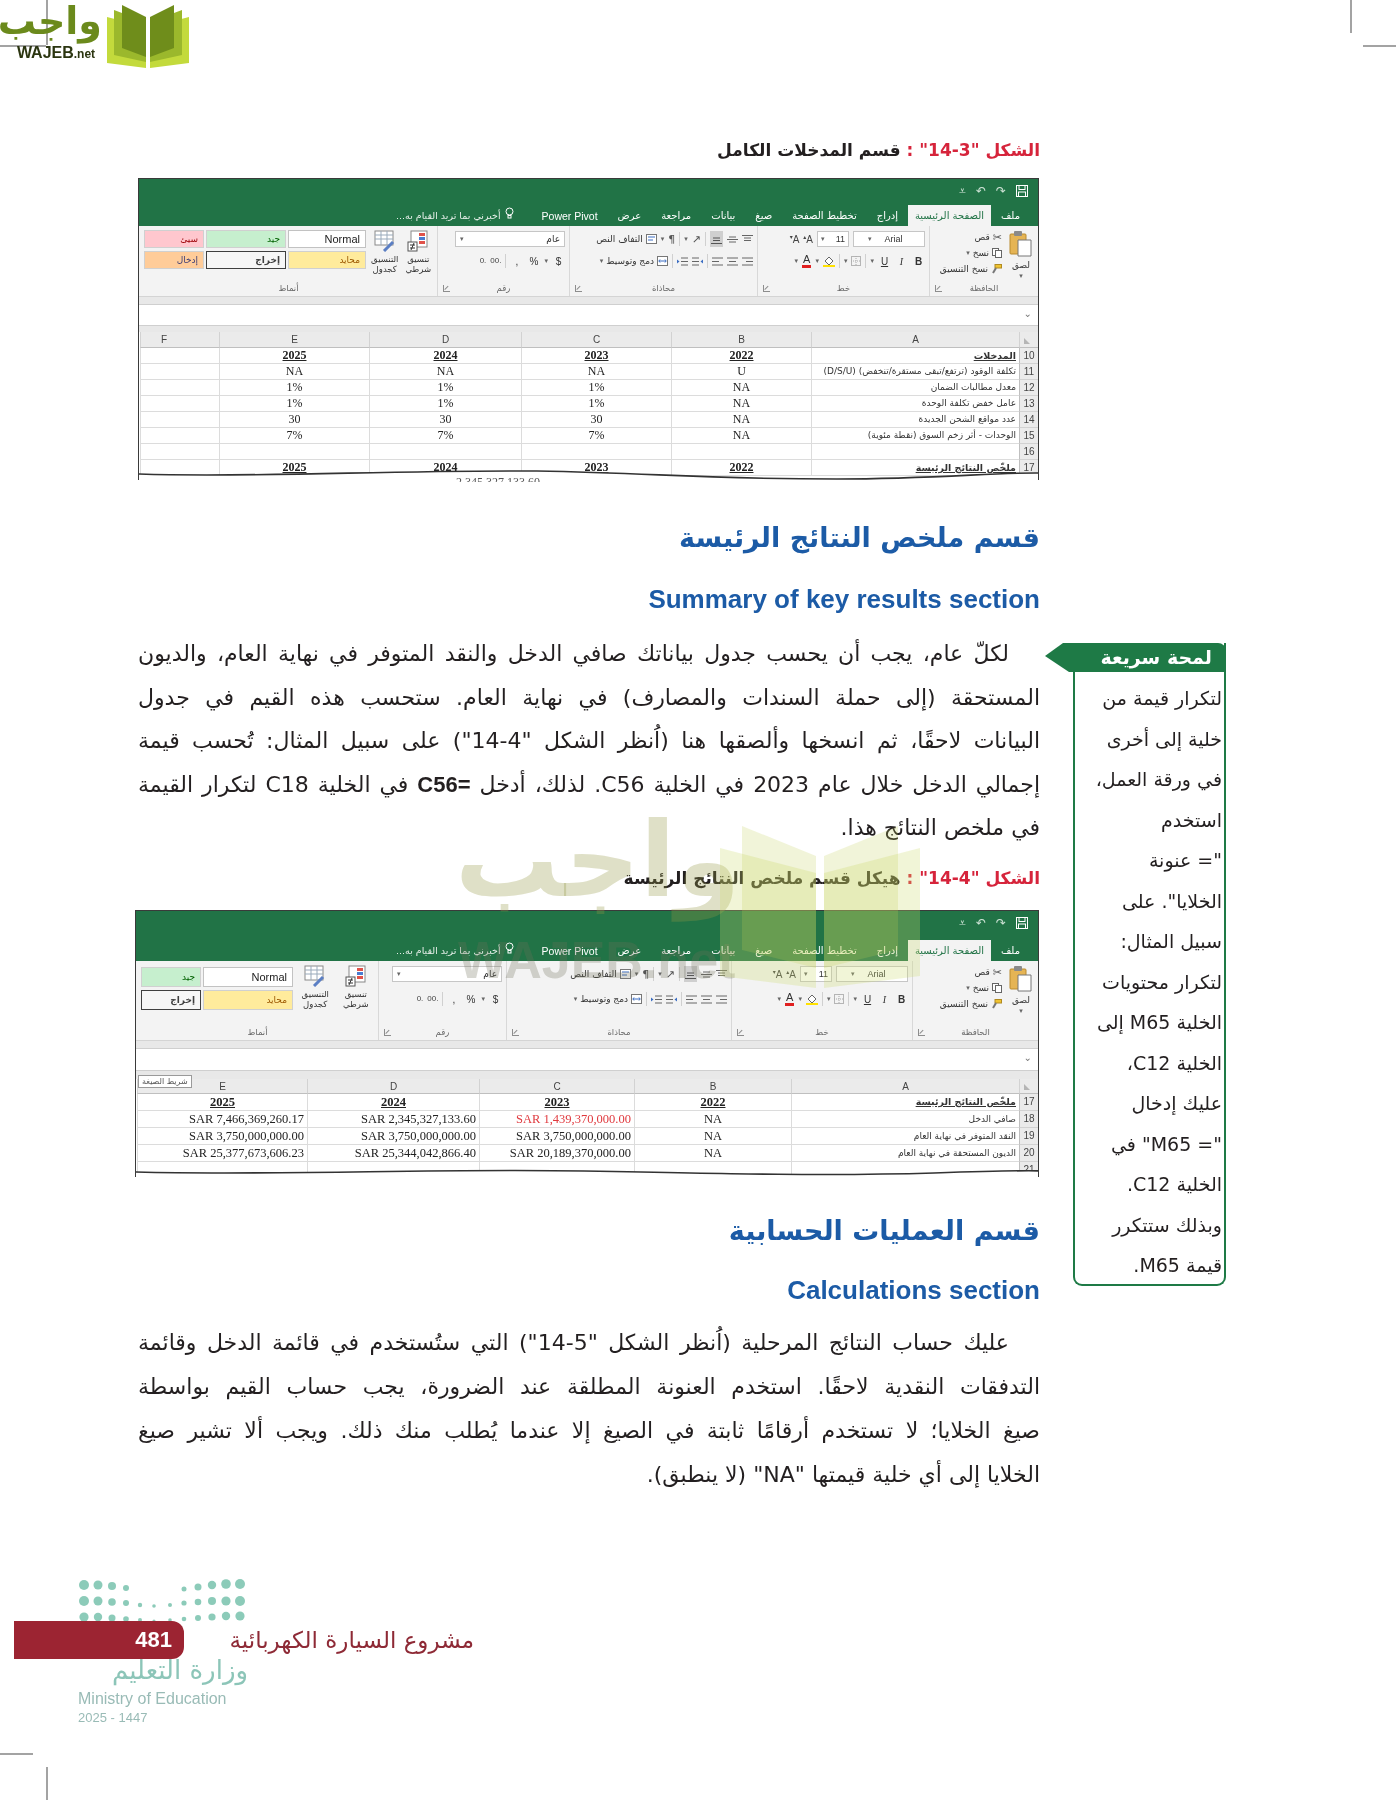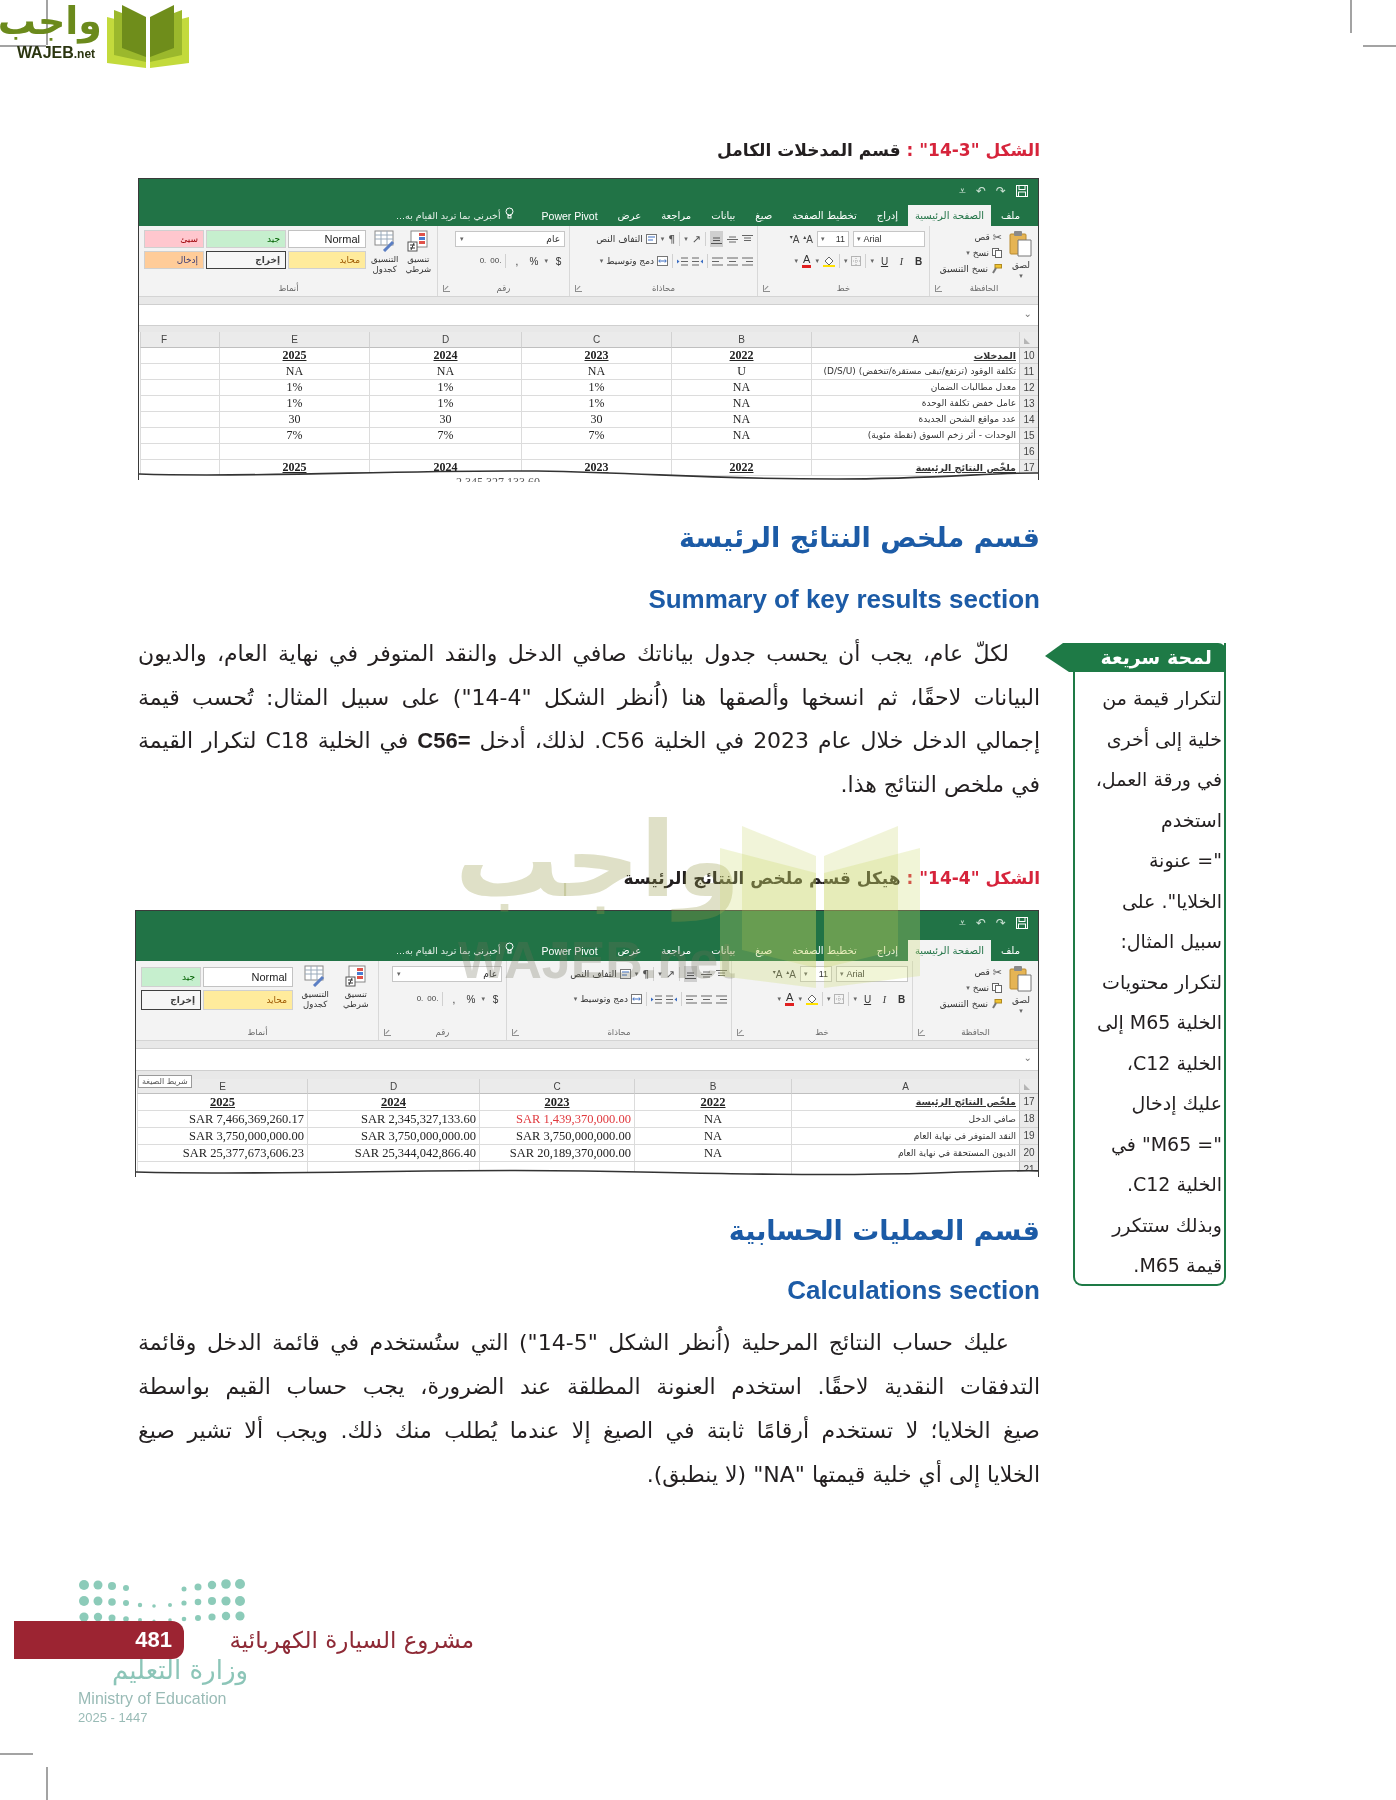--- a/index.html
+++ b/index.html
@@ -61,21 +61,21 @@
 .clip-small{display:flex;flex-direction:column;gap:2px;font-size:9px;color:#333;}
 .sm{display:flex;direction:rtl;align-items:center;gap:3px;height:14px;white-space:nowrap;}
 .ico{display:inline-flex;align-items:center;justify-content:center;color:#555;font-size:11px;}
 .dd{font-size:7px;color:#666;}
 .sep{width:1px;height:14px;background:#d0d0d0;flex:none;}
 .btn{min-width:13px;height:16px;display:inline-flex;align-items:center;justify-content:center;font-family:"Liberation Sans",sans-serif;font-size:10px;color:#333;}
 .btn.b{font-weight:bold;}
 .btn.i{font-style:italic;font-family:"Liberation Serif",serif;}
 .btn.u{text-decoration:underline;}
 .btn.hl{background:#cfcfcf;}
-.fontname{width:72px;height:16px;background:#fff;border:1px solid #c6c6c6;direction:ltr;font-family:"Liberation Sans",sans-serif;font-size:9px;display:flex;align-items:center;gap:3px;padding-left:3px;color:#333;}
+.fontname{width:72px;height:16px;background:#fff;border:1px solid #c6c6c6;direction:ltr;font-family:"Liberation Sans",sans-serif;font-size:9px;display:flex;align-items:center;gap:13px;padding-left:14px;color:#333;}
 .fontsize{width:32px;height:16px;background:#fff;border:1px solid #c6c6c6;direction:ltr;font-family:"Liberation Sans",sans-serif;font-size:9px;display:flex;align-items:center;justify-content:space-between;padding:0 3px;color:#333;}
 .fc{font-family:"Liberation Sans",sans-serif;font-size:11px;color:#333;border-bottom:3px solid #e02020;line-height:11px;padding:0 1px;}
 .grow{font-family:"Liberation Sans",sans-serif;font-size:10px;color:#444;}
 .grow sup{font-size:6px;}
 .numfmt{width:110px;height:16px;background:#fff;border:1px solid #c6c6c6;display:flex;direction:rtl;align-items:center;justify-content:space-between;padding:0 4px;font-size:9px;color:#333;}
 .dec{font-family:"Liberation Sans",sans-serif;font-size:8px;color:#444;line-height:8px;text-align:center;}
 .sty-wrap{display:flex;direction:rtl;gap:4px;}
 .bigbtn{width:42px;display:flex;flex-direction:column;align-items:center;font-size:8.5px;line-height:10px;text-align:center;color:#333;white-space:nowrap;}
 .gallery{display:grid;direction:rtl;gap:3px 2px;}
 .s1 .gallery{grid-template-columns:78px 80px 60px;grid-template-rows:18px 18px;}
@@ -500,20 +500,21 @@
     <path d="M0,5 C120,9 250,1 400,2 C520,4 560,10 700,10 C800,10 860,3 905,4" fill="none" stroke="#333" stroke-width="1.6"></path>
   </svg>
 </div>
 <div class="clipped">2,345,327,133.60</div>
 
 <div class="h-ar" style="top:518px;">قسم ملخص النتائج الرئيسة</div>
 <div class="h-en" style="top:562px;">Summary of key results section</div>
 
 <div class="para p1" style="top:632px;">
   <div class="ln first">لكلّ عام، يجب أن يحسب جدول بياناتك صافي الدخل والنقد المتوفر في نهاية العام، والديون</div>
+  <div class="ln">المستحقة (إلى حملة السندات والمصارف) في نهاية العام. ستحسب هذه القيم في جدول</div>
   <div class="ln">البيانات لاحقًا، ثم انسخها وألصقها هنا (اُنظر الشكل "4-14") على سبيل المثال: تُحسب قيمة</div>
   <div class="ln"><span>إجمالي الدخل خلال عام 2023 في الخلية C56. لذلك، أدخل </span><b>=C56</b><span> في الخلية C18 لتكرار القيمة</span></div>
   <div class="ln last">في ملخص النتائج هذا.</div>
 </div>
 
 <div class="tip">
   <div class="tip-head">لمحة سريعة</div>
   <div class="tip-body">
     <div class="tip-line">لتكرار قيمة من</div>
     <div class="tip-line">خلية إلى أخرى</div>

